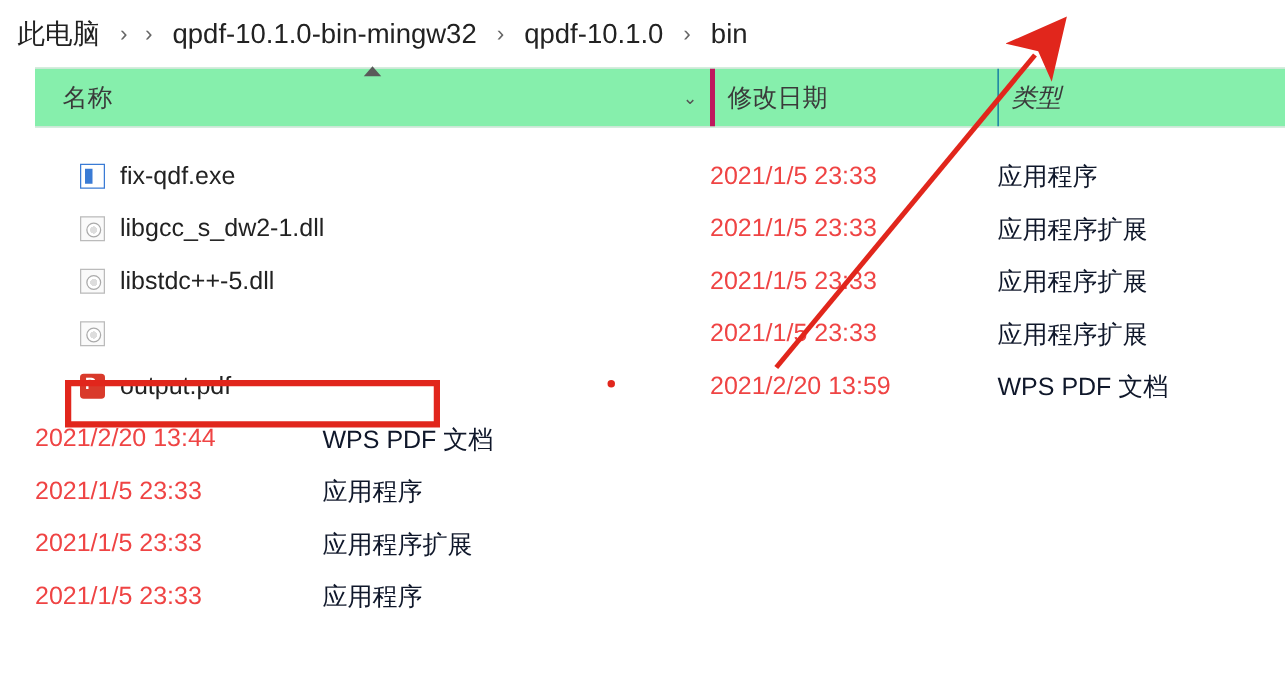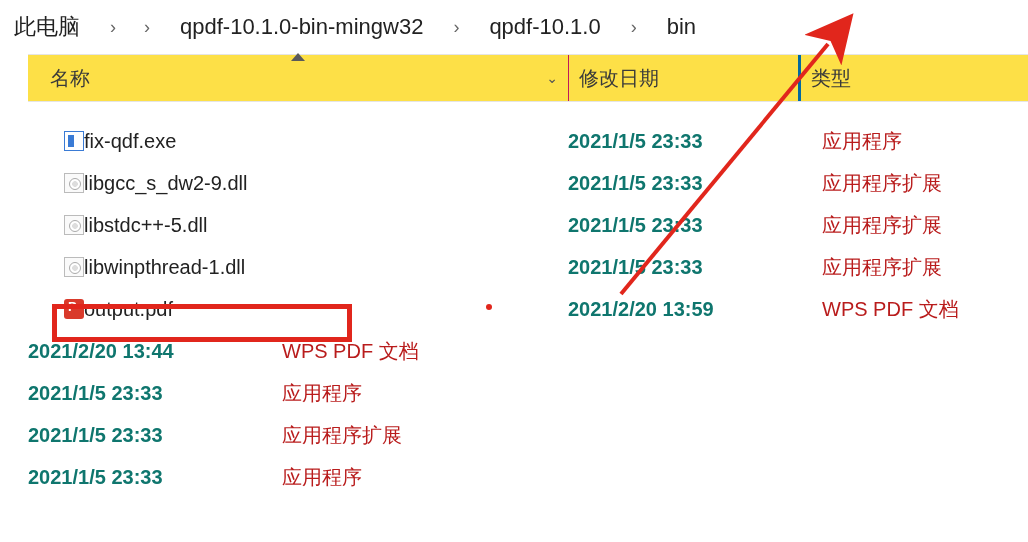--- a/index.html
+++ b/index.html
@@ -13,46 +13,46 @@
       overflow: hidden;
       position: relative;
     }
 
     .breadcrumb {
       display: flex;
       align-items: center;
       padding: 10px 8px;
       font-size: 22px;
       color: #222;
-      gap: 20px;
+      gap: 6px;
     }
     .breadcrumb .crumb {
       padding: 2px 6px;
       cursor: pointer;
     }
     .breadcrumb .sep {
       color: #666;
       font-size: 18px;
       padding: 0 4px;
     }
 
     .header-row {
       display: flex;
       align-items: flex-end;
-      background: #fde047;
+      background: #86efac;
       border-top: 1px solid #e5e5e5;
       border-bottom: 1px solid #e5e5e5;
       height: 48px;
       margin-left: 28px;
       font-size: 20px;
       color: #3a3a3a;
     }
     .col-name { flex: 0 0 540px; display:flex; align-items:center; padding-left: 22px; position:relative; height:100%; }
-    .col-date { flex: 0 0 230px; display:flex; align-items:center; height:100%; border-left: 1px solid #be185d; padding-left: 10px;}
-    .col-type { flex: 1 1 auto; display:flex; align-items:center; height:100%; border-left: 3px solid #0369a1; padding-left: 10px;}
+    .col-date { flex: 0 0 230px; display:flex; align-items:center; height:100%; border-left: 4px solid #be185d; padding-left: 10px;}
+    .col-type { flex: 1 1 auto; display:flex; align-items:center; height:100%; border-left: 1px solid #0369a1; padding-left: 10px; font-style: italic;}
 
     .sort-up {
       position: absolute;
       left: 50%;
       top: -2px;
       transform: translateX(-50%);
       width: 0; height: 0;
       border-left: 7px solid transparent;
       border-right: 7px solid transparent;
       border-bottom: 8px solid #5a5a5a;
@@ -68,23 +68,23 @@
       margin-left: 28px;
       padding-top: 18px;
     }
     .row {
       display: flex;
       align-items: center;
       height: 42px;
       font-size: 20px;
       color: #222;
     }
-    .cell-name { flex: 0 0 540px; display:flex; align-items:center; padding-left: 36px; }
-    .cell-date { flex: 0 0 230px; color: #0f766e; font-weight: bold; }
-    .cell-type { flex: 1 1 auto; color: #b91c1c; margin-left: 24px; }
+    .cell-name { flex: 0 0 540px; display:flex; align-items:center; padding-left: 36px; gap: 12px; }
+    .cell-date { flex: 0 0 230px; color: #ef4444; }
+    .cell-type { flex: 1 1 auto; color: #0f172a; }
 
     .icon {
       width: 20px; height: 20px; display:inline-flex; align-items:center; justify-content:center;
       flex-shrink: 0;
     }
     .icon-exe {
       border: 1px solid #3a7bd5;
       background: #fff;
       position: relative;
     }
@@ -176,37 +176,36 @@
       <div class="cell-name">
         <span class="icon icon-exe"></span>
         <span>fix-qdf.exe</span>
       </div>
       <div class="cell-date">2021/1/5 23:33</div>
       <div class="cell-type">应用程序</div>
     </div>
     <div class="row">
       <div class="cell-name">
         <span class="icon icon-dll"></span>
-        <span>libgcc_s_dw2-9.dll</span>
+        <span>libgcc_s_dw2-1.dll</span>
       </div>
       <div class="cell-date">2021/1/5 23:33</div>
       <div class="cell-type">应用程序扩展</div>
     </div>
     <div class="row">
       <div class="cell-name">
         <span class="icon icon-dll"></span>
         <span>libstdc++-5.dll</span>
       </div>
       <div class="cell-date">2021/1/5 23:33</div>
       <div class="cell-type">应用程序扩展</div>
     </div>
     <div class="row">
       <div class="cell-name">
         <span class="icon icon-dll"></span>
-        <span>libwinpthread-1.dll</span>
       </div>
       <div class="cell-date">2021/1/5 23:33</div>
       <div class="cell-type">应用程序扩展</div>
     </div>
     <div class="row">
       <div class="cell-name">
         <span class="icon icon-pdf"></span>
         <span>output.pdf</span>
       </div>
       <div class="cell-date">2021/2/20 13:59</div>

